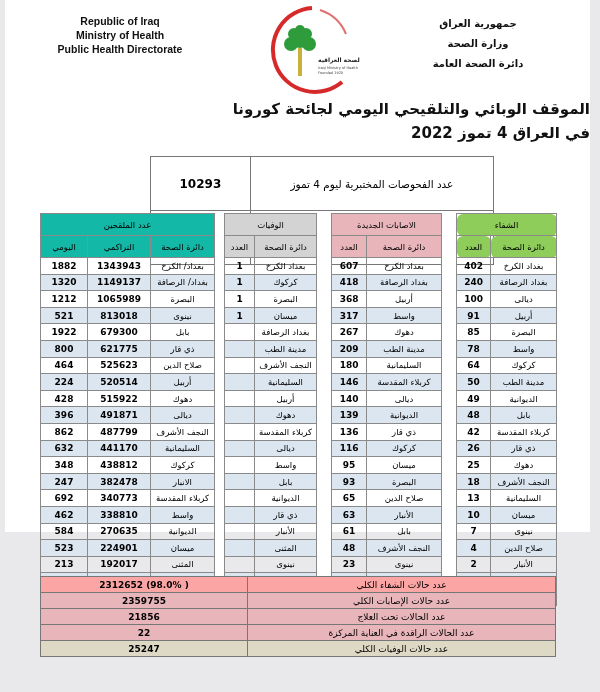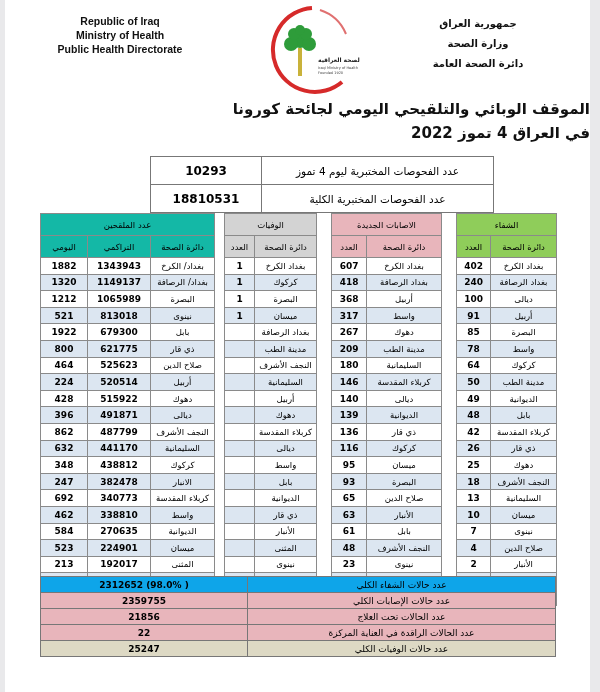--- a/index.html
+++ b/index.html
@@ -1,51 +1,51 @@
 <!DOCTYPE html>
 <html><head>
 <meta charset="utf-8">
 <style>
   html, body { margin:0; padding:0; }
   body { width:600px; height:692px; background:#e9e9eb; position:relative; overflow:hidden;
          font-family:"DejaVu Sans", sans-serif; }
-  .page { position:absolute; left:5px; top:0; width:585px; height:692px; background:#ffffff; }
+  .page { position:absolute; left:5px; top:0; width:585px; height:532px; background:#ffffff; }
   .en-header { position:absolute; left:40px; top:14px; width:150px; text-align:center;
                font-family:"Liberation Sans", sans-serif; font-weight:bold; font-size:10.5px; line-height:14px; color:#111; }
   .en-header div { white-space:nowrap; }
   .ar-header { position:absolute; left:408px; top:14px; width:130px; text-align:center; direction:rtl;
                font-family:"DejaVu Sans", sans-serif; font-weight:bold; font-size:10px; line-height:20px; color:#111; }
   .logo { position:absolute; left:245px; top:4px; width:110px; height:90px; }
   .title { position:absolute; left:0; width:585px; direction:rtl; font-weight:bold;
            font-size:15px; color:#111; font-family:"DejaVu Sans", sans-serif; }
   .t1 { top:100px; } .t2 { top:124px; }
 
   table { border-collapse:collapse; font-family:"DejaVu Sans", sans-serif; }
   .tests { position:absolute; left:145px; top:156px; width:344px; direction:rtl; }
-  .tests td { border:1px solid #777; height:21px; font-size:10.5px; font-weight:bold; text-align:center; padding:3px; }
+  .tests td { border:1px solid #777; height:21px; font-size:10.5px; font-weight:bold; text-align:center; padding:16px; }
   .tests td.lbl { width:225px; font-weight:normal; }
   .tests td.val { font-size:12px; }
 
   .main { position:absolute; left:35px; top:213px; width:516px; direction:rtl; table-layout:fixed; }
   .main td { border:1px solid #8a8a8a; height:15.6px; padding:0; font-size:8.5px; text-align:center; white-space:nowrap; overflow:hidden; }
   .main td.num { font-weight:bold; font-size:9px; }
   .main td.gap { border:none; background:#fff; border-left:1px solid #8a8a8a; border-right:1px solid #8a8a8a; }
   .main tr.hd1 td { height:21px; font-size:8.5px; }
   .main tr.hd2 td { height:21px; font-size:8.5px; }
-  .green-h { background:#8fcd5a; }
+  .green-h { background:#8fcd5a;border-radius:6px; }
   .pink-h { background:#e8b5bb; }
   .gray-h { background:#d3d3d3; }
   .blue-h { background:#14b8a6; }
   .row-alt td.c { background:#dce6f1; }
   .main tr.tot td { font-weight:bold; }
 
   .summary { position:absolute; left:35px; top:576px; width:516px; direction:rtl; table-layout:fixed; }
   .summary td { border:1px solid #777; height:15px; padding:0; font-size:9px; text-align:center; }
   .summary td.val { font-weight:bold; width:207px; }
-  .s-green td { background:#0ea5e9; }
+  .s-green td { background:#fca5a5; }
   .s-pink td { background:#e8b5bb; }
   .s-beige td { background:#ddd9c4; }
 </style>
 </head>
 <body>
 
 <div class="page">
 
   <div class="en-header">
     <div>Republic of Iraq</div>

